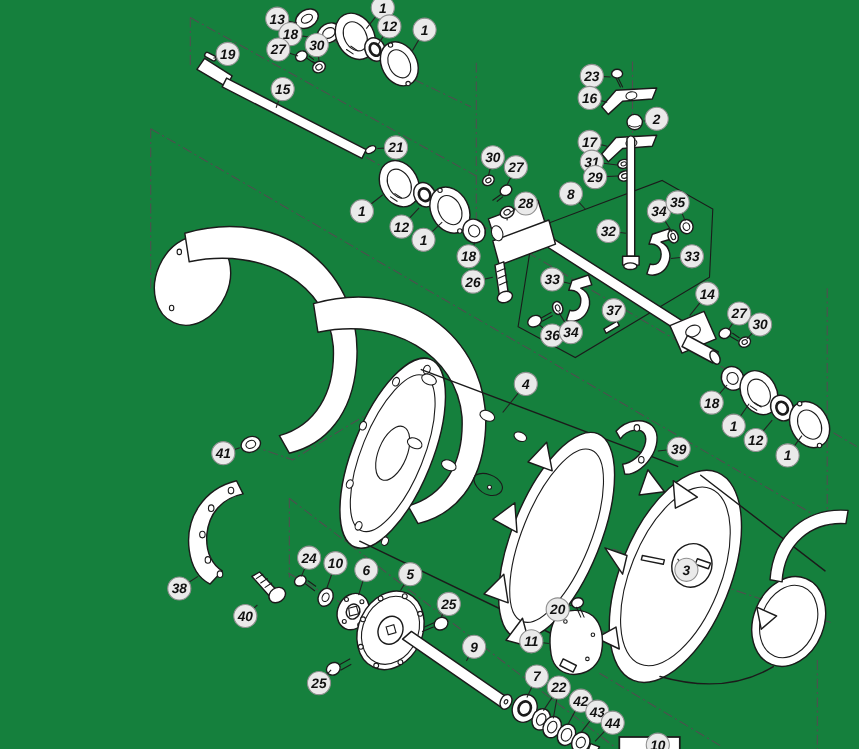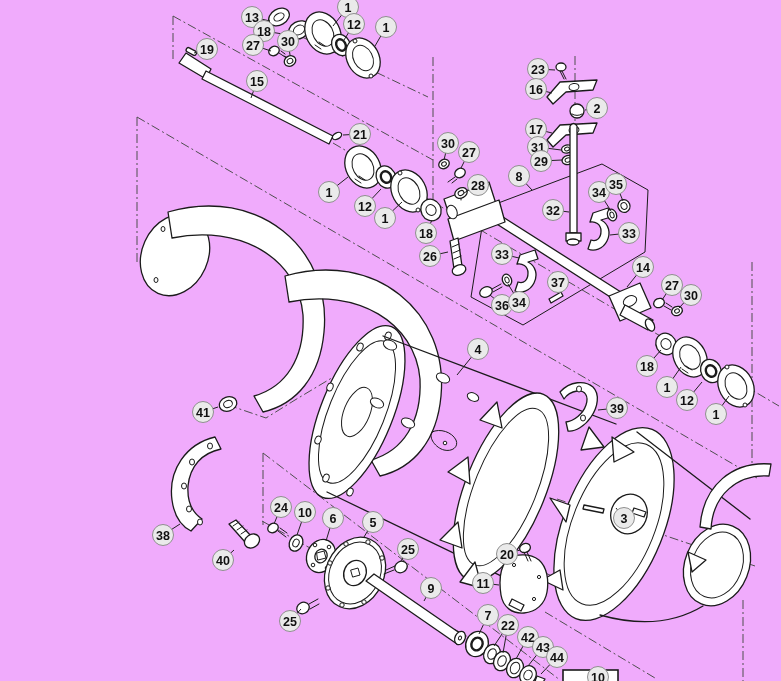--- a/index.html
+++ b/index.html
@@ -1,17 +1,17 @@
 <!DOCTYPE html>
 <html><head>
 <meta charset="utf-8">
 <style>
   html,body { margin:0; padding:0; background:#ffffff; }
-  #stage { width:781px; height:681px; position:relative; background:#f0abfc; overflow:hidden;
-           font-family:"Liberation Sans", sans-serif; }
+  #stage { width:781px; height:681px; position:relative; background:#15803d; overflow:hidden;
+           font-family:"Liberation Sans", sans-serif;font-style:italic; }
   svg { display:block; }
   .p    { fill:#ffffff; stroke:#1b1b1b; stroke-width:1.3; stroke-linejoin:round; }
   .ln   { fill:none;    stroke:#1b1b1b; stroke-width:1.3; stroke-linecap:round; }
   .thin { stroke-width:1; }
   .bi   { fill:none; stroke:#1b1b1b; stroke-width:2.4; }
   .cl   { fill:none; stroke:#4f4f4f; stroke-width:1; stroke-dasharray:9 3 2 3; }
   .hex  { fill:none; stroke:#1b1b1b; stroke-width:1; }
   .hole { fill:#ffffff; stroke:#1b1b1b; stroke-width:1; }
   .leader { stroke:#222; stroke-width:1; fill:none; }
   .callout-circle { }

